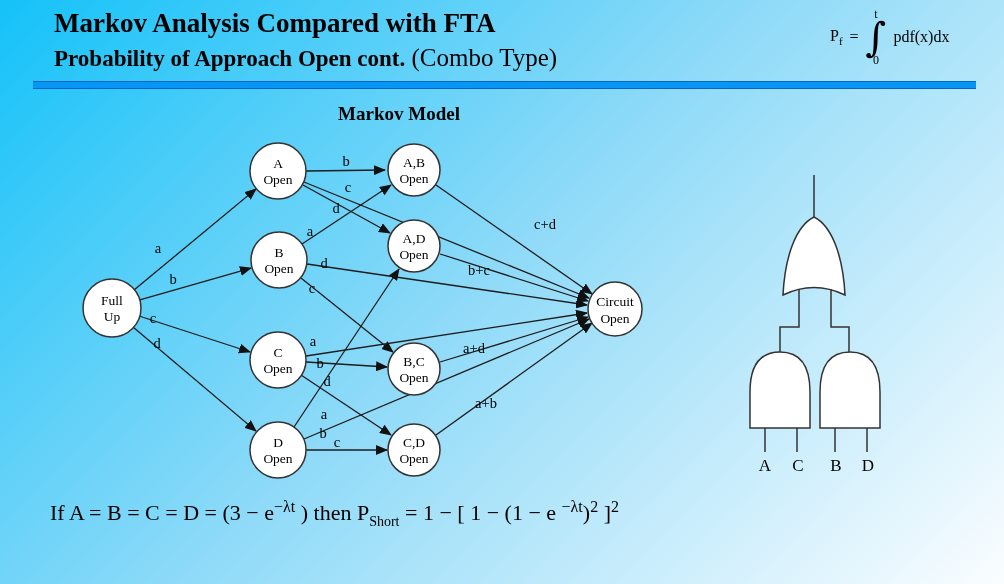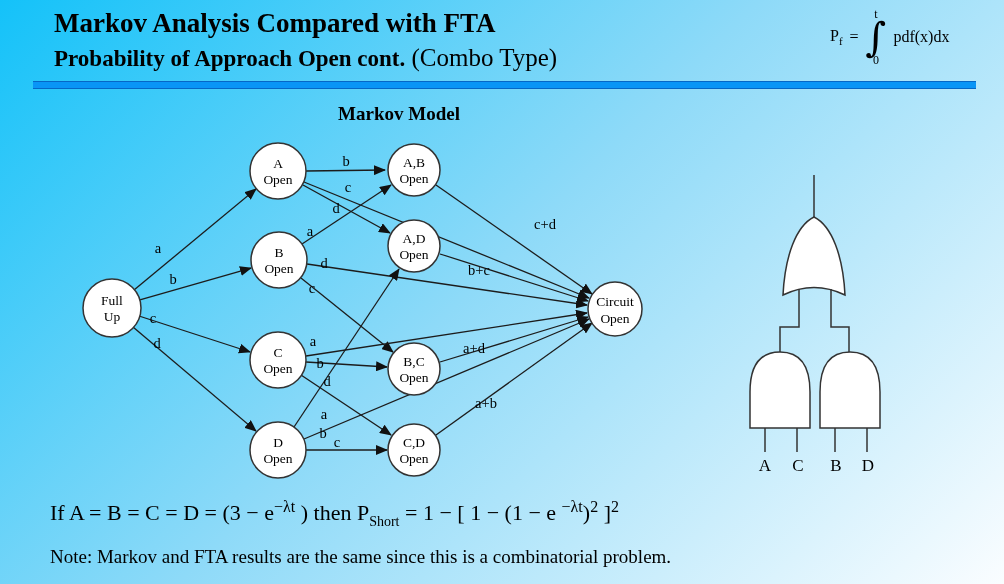--- a/index.html
+++ b/index.html
@@ -153,15 +153,14 @@
       <text class="fta-input" x="765" y="471">A</text>
       <text class="fta-input" x="798" y="471">C</text>
       <text class="fta-input" x="836" y="471">B</text>
       <text class="fta-input" x="868" y="471">D</text>
     </g>
   </svg>
 
   <div class="abs if-line">
     <span>If A = B = C = D = (3 − e</span><sup>−λt</sup><span> ) then P</span><sub>Short</sub><span> = 1 − [ 1 − (1 − e </span><sup>−λt</sup><span>)</span><sup>2</sup><span> ]</span><sup>2</sup>
   </div>
-  <div class="abs note">Note: Markov and FTA results are the same since this is a combinatorial problem.</div>
 
 </div>
 
 </body></html>

